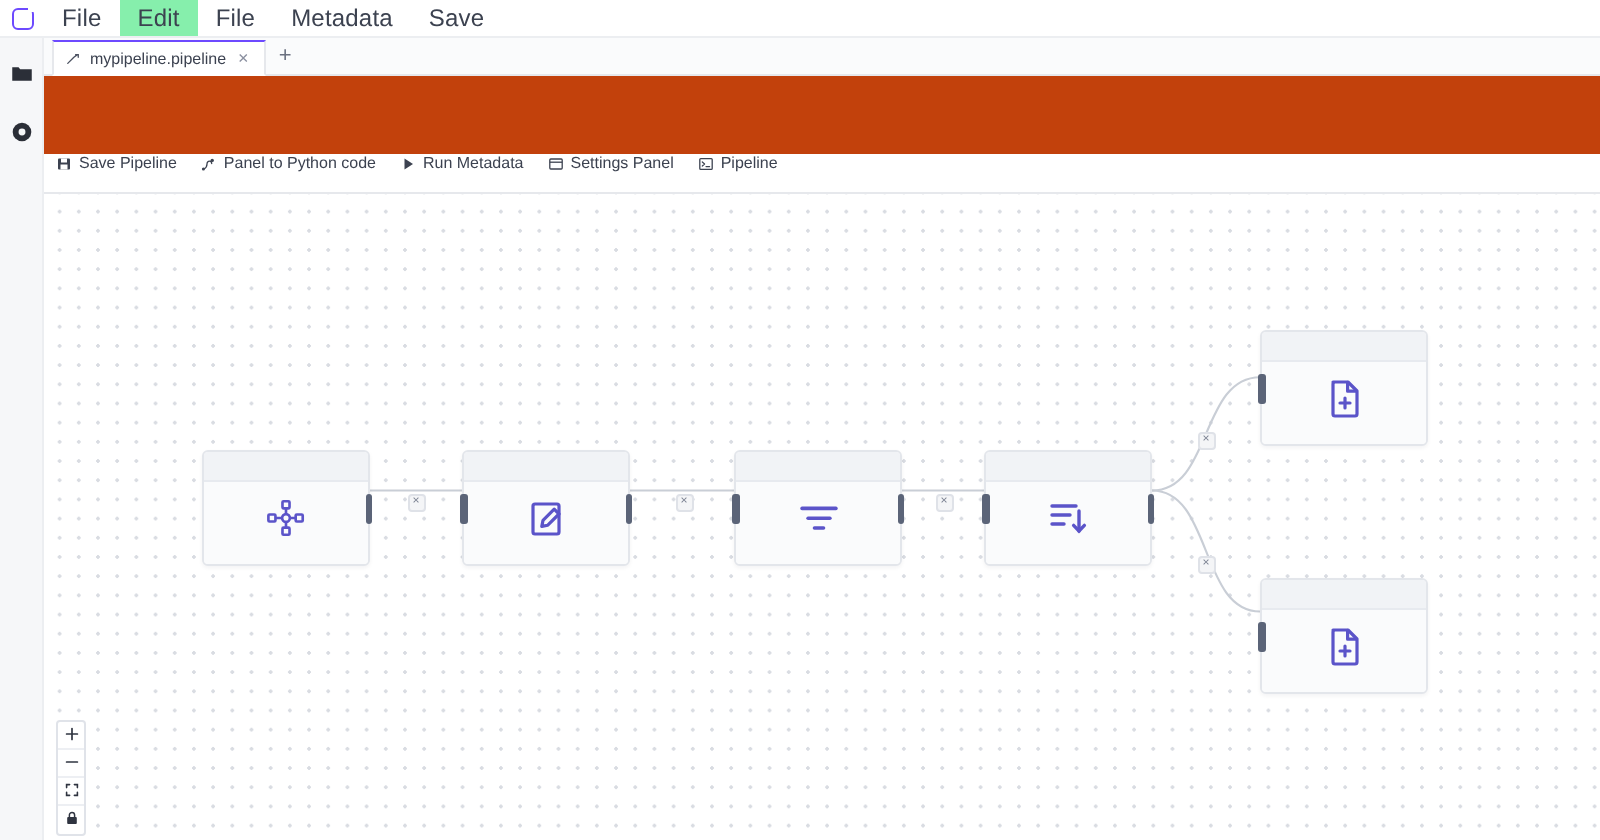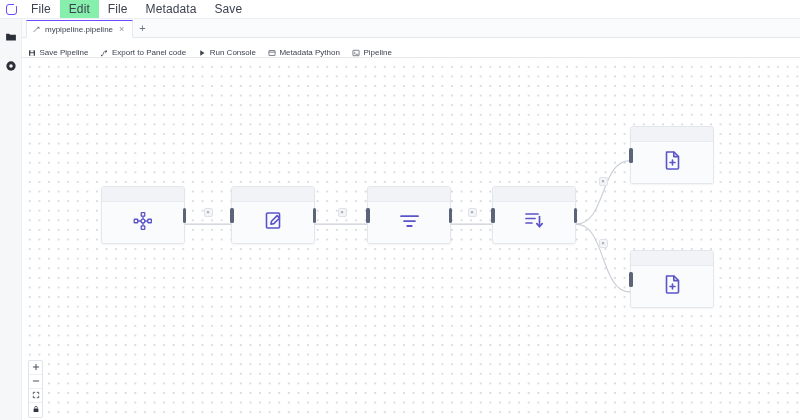--- a/index.html
+++ b/index.html
@@ -117,26 +117,27 @@
   .tab-add {
     font-size: 11px; color: #6b7180;
     padding: 0 6px; line-height: 1; cursor: pointer;
     margin-bottom: 3px;
   }
 
   
   .toolbar {
     height: 20px;
     display: flex;
-    align-items: flex-end;
+    align-items: flex-start;
     gap: 12px;
     padding: 0 6px;
     background: #ffffff;
     border-bottom: 1px solid #e6e8ec;
     flex: 0 0 auto;
+    margin-top: 39px;
   }
   .tb-btn {
     display: flex; align-items: center; gap: 3.5px;
     font-size: 8px; color: #3c4250;
     cursor: pointer;
     white-space: nowrap;
   }
   .tb-ico { display: flex; align-items: center; }
 
   
@@ -305,38 +306,38 @@
           <span>Save Pipeline</span>
         </div>
         <div class="tb-btn">
           <span class="tb-ico">
             <svg width="8" height="8" viewBox="0 0 16 16" aria-hidden="true">
               <path d="M4 13c2-1 3-3 3-5 0-1.6 1-2.8 2.4-2.8 1.3 0 2.3 1 2.3 2.3" stroke="#3c4250" stroke-width="1.3" fill="none" stroke-linecap="round"></path>
               <circle cx="12.2" cy="4.4" r="1.7" fill="#3c4250"></circle>
               <circle cx="3.4" cy="13" r="1.5" fill="#3c4250"></circle>
             </svg>
           </span>
-          <span>Export to Panel code</span>
+          <span>Panel to Python code</span>
         </div>
         <div class="tb-btn">
           <span class="tb-ico">
             <svg width="8" height="8" viewBox="0 0 16 16" aria-hidden="true">
               <path d="M4.5 2.5 L13 8 L4.5 13.5 Z" fill="#3c4250"></path>
             </svg>
           </span>
-          <span>Run Console</span>
+          <span>Run Metadata</span>
         </div>
         <div class="tb-btn">
           <span class="tb-ico">
             <svg width="8" height="8" viewBox="0 0 16 16" aria-hidden="true">
               <rect x="1.8" y="3" width="12.4" height="10" rx="1" stroke="#3c4250" stroke-width="1.3" fill="none"></rect>
               <path d="M1.8 6.2h12.4" stroke="#3c4250" stroke-width="1.3"></path>
             </svg>
           </span>
-          <span>Metadata Python</span>
+          <span>Settings Panel</span>
         </div>
         <div class="tb-btn">
           <span class="tb-ico">
             <svg width="8" height="8" viewBox="0 0 16 16" aria-hidden="true">
               <rect x="1.8" y="2.6" width="12.4" height="10.8" rx="1" stroke="#3c4250" stroke-width="1.3" fill="none"></rect>
               <path d="M4.3 6 L6.6 8 L4.3 10 M8 10.6h3.6" stroke="#3c4250" stroke-width="1.2" fill="none" stroke-linecap="round" stroke-linejoin="round"></path>
             </svg>
           </span>
           <span>Pipeline</span>
         </div>

